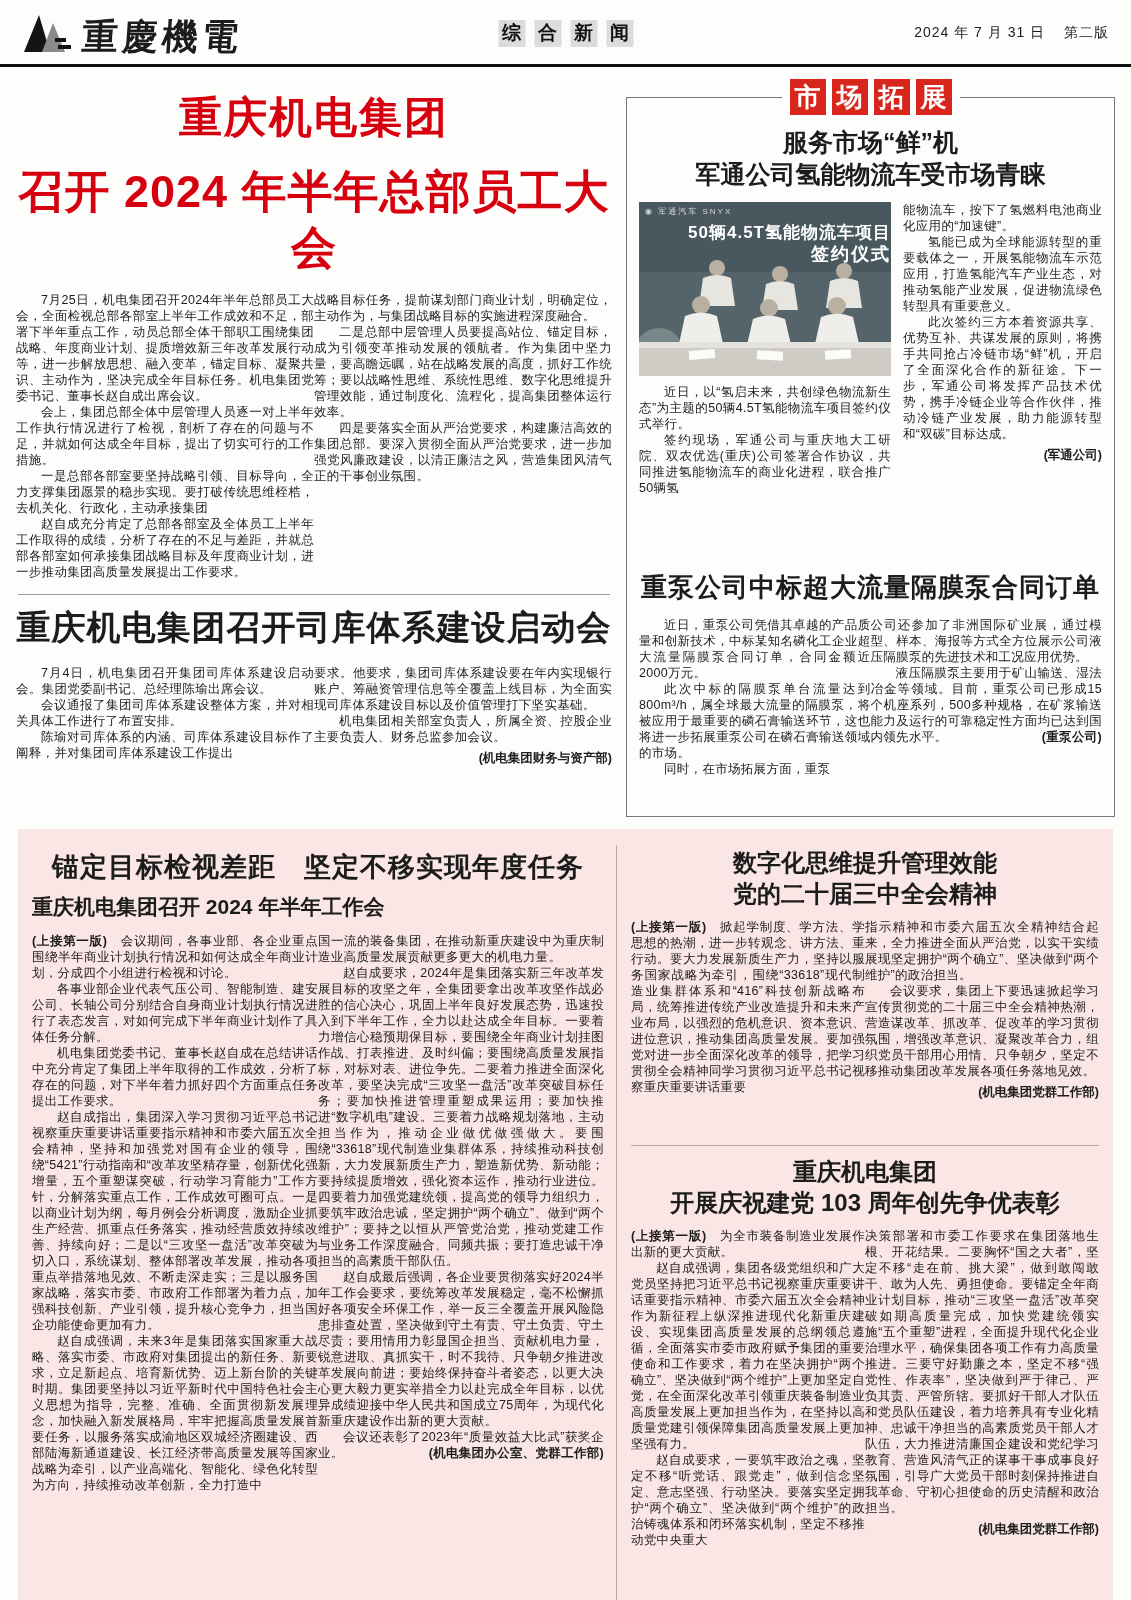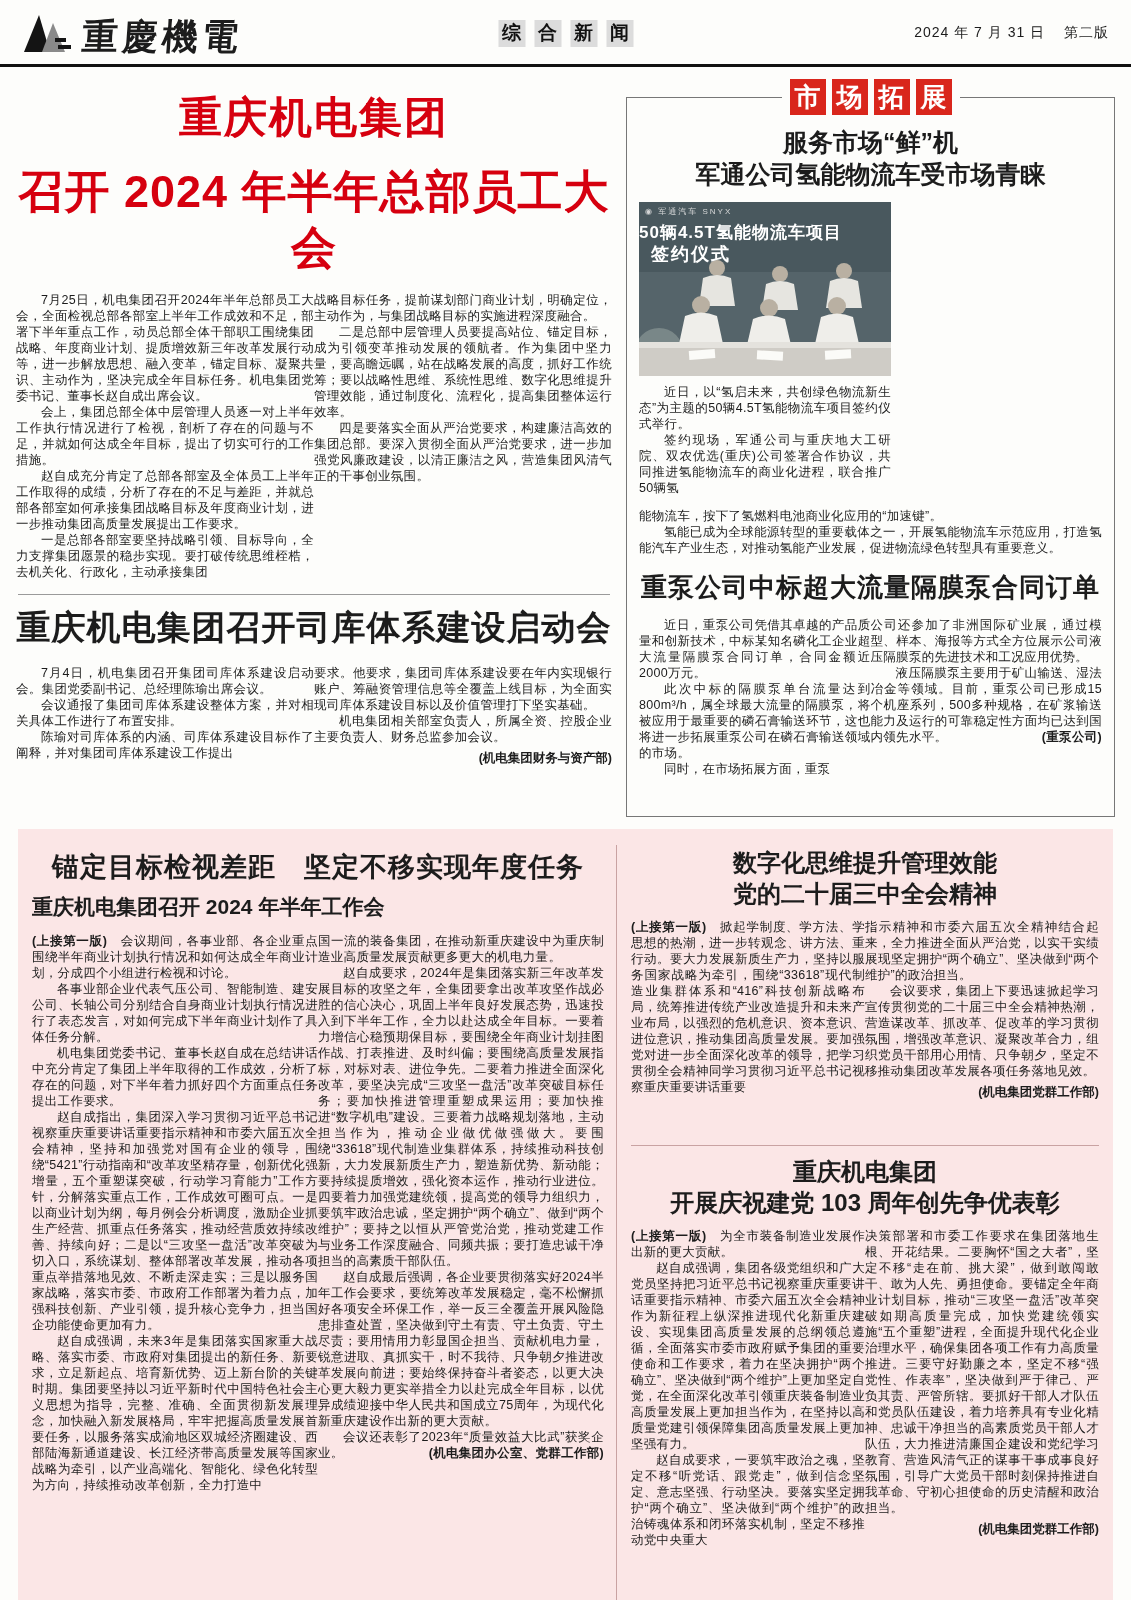--- a/index.html
+++ b/index.html
@@ -48,26 +48,26 @@
     position:absolute;top:-19px;left:50%;transform:translateX(-50%);
     display:flex;gap:6px;background:#fdfdfb;padding:0 8px;
   }
   .market-badge span{
     width:36px;height:36px;background:#d9261c;color:#fff;font-weight:bold;font-size:26px;
     display:flex;align-items:center;justify-content:center;
   }
   .jt-title{text-align:center;font-weight:bold;margin:2px 0 12px 0;}
   .jt-title .t1{font-size:25px;line-height:32px;}
   .jt-title .t2{font-size:25px;line-height:32px;}
-  .jt-content{display:flex;gap:12px;height:352px;overflow:hidden;flex-direction:column;}
+  .jt-content{display:flex;gap:12px;height:352px;overflow:hidden;}
   .jt-left{width:252px;flex:none;}
   .jt-right{flex:1;display:flex;flex-direction:column;}
   .photo{position:relative;width:252px;height:174px;margin-bottom:8px;background:#57666a;overflow:hidden;}
   .photo-logos{position:absolute;top:4px;left:6px;font-size:8px;color:#e2e2e2;letter-spacing:2px;opacity:.9;}
-  .photo-banner{position:absolute;top:20px;width:100%;text-align:left;color:#fff;font-weight:bold;}
+  .photo-banner{position:absolute;top:20px;width:100%;text-align:right;color:#fff;font-weight:bold;}
   .photo-banner .b1{font-size:17px;line-height:22px;letter-spacing:1px;}
   .photo-banner .b2{font-size:18px;line-height:21px;letter-spacing:2px;margin-left:12px;}
   .pump-title{font-size:26px;font-weight:bold;text-align:center;margin:16px 0 12px 0;letter-spacing:1px;}
   .pump-cols .col{height:170px;}
   
   .pink{
     margin:12px 18px 0 18px;background:#fbe6e6;display:flex;padding:16px 14px 14px 14px;gap:0;
     height:780px;overflow:hidden;
   }
   .pink-left{width:572px;flex:none;padding-right:12px;}
@@ -113,22 +113,22 @@
     <section class="left-region">
       <article>
         <h1 class="a1-title">
           <div class="t1">重庆机电集团</div>
           <div class="t2">召开 2024 年半年总部员工大会</div>
         </h1>
         <div class="cols a1-cols">
           <div class="col">
             <p class="para">7月25日，机电集团召开2024年半年总部员工大会，全面检视总部各部室上半年工作成效和不足，部署下半年重点工作，动员总部全体干部职工围绕集团战略、年度商业计划、提质增效新三年改革发展行动等，进一步解放思想、融入变革，锚定目标、凝聚共识、主动作为，坚决完成全年目标任务。机电集团党委书记、董事长赵自成出席会议。</p>
             <p class="para">会上，集团总部全体中层管理人员逐一对上半年工作执行情况进行了检视，剖析了存在的问题与不足，并就如何达成全年目标，提出了切实可行的工作措施。</p>
+            <p class="para">一是总部各部室要坚持战略引领、目标导向，全力支撑集团愿景的稳步实现。要打破传统思维桎梏，去机关化、行政化，主动承接集团</p>
             <p class="para">赵自成充分肯定了总部各部室及全体员工上半年工作取得的成绩，分析了存在的不足与差距，并就总部各部室如何承接集团战略目标及年度商业计划，进一步推动集团高质量发展提出工作要求。</p>
-            <p class="para">一是总部各部室要坚持战略引领、目标导向，全力支撑集团愿景的稳步实现。要打破传统思维桎梏，去机关化、行政化，主动承接集团</p>
           </div>
           <div class="col">
             <p class="para cont">战略目标任务，提前谋划部门商业计划，明确定位，主动作为，与集团战略目标的实施进程深度融合。</p>
             <p class="para">二是总部中层管理人员要提高站位、锚定目标，成为引领变革推动发展的领航者。作为集团中坚力量，要高瞻远瞩，站在战略发展的高度，抓好工作统筹；要以战略性思维、系统性思维、数字化思维提升管理效能，通过制度化、流程化，提高集团整体运行效率。</p>
             <p class="para">四是要落实全面从严治党要求，构建廉洁高效的集团总部。要深入贯彻全面从严治党要求，进一步加强党风廉政建设，以清正廉洁之风，营造集团风清气正的干事创业氛围。</p>
 
           </div>
         </div>
       </article>
 

